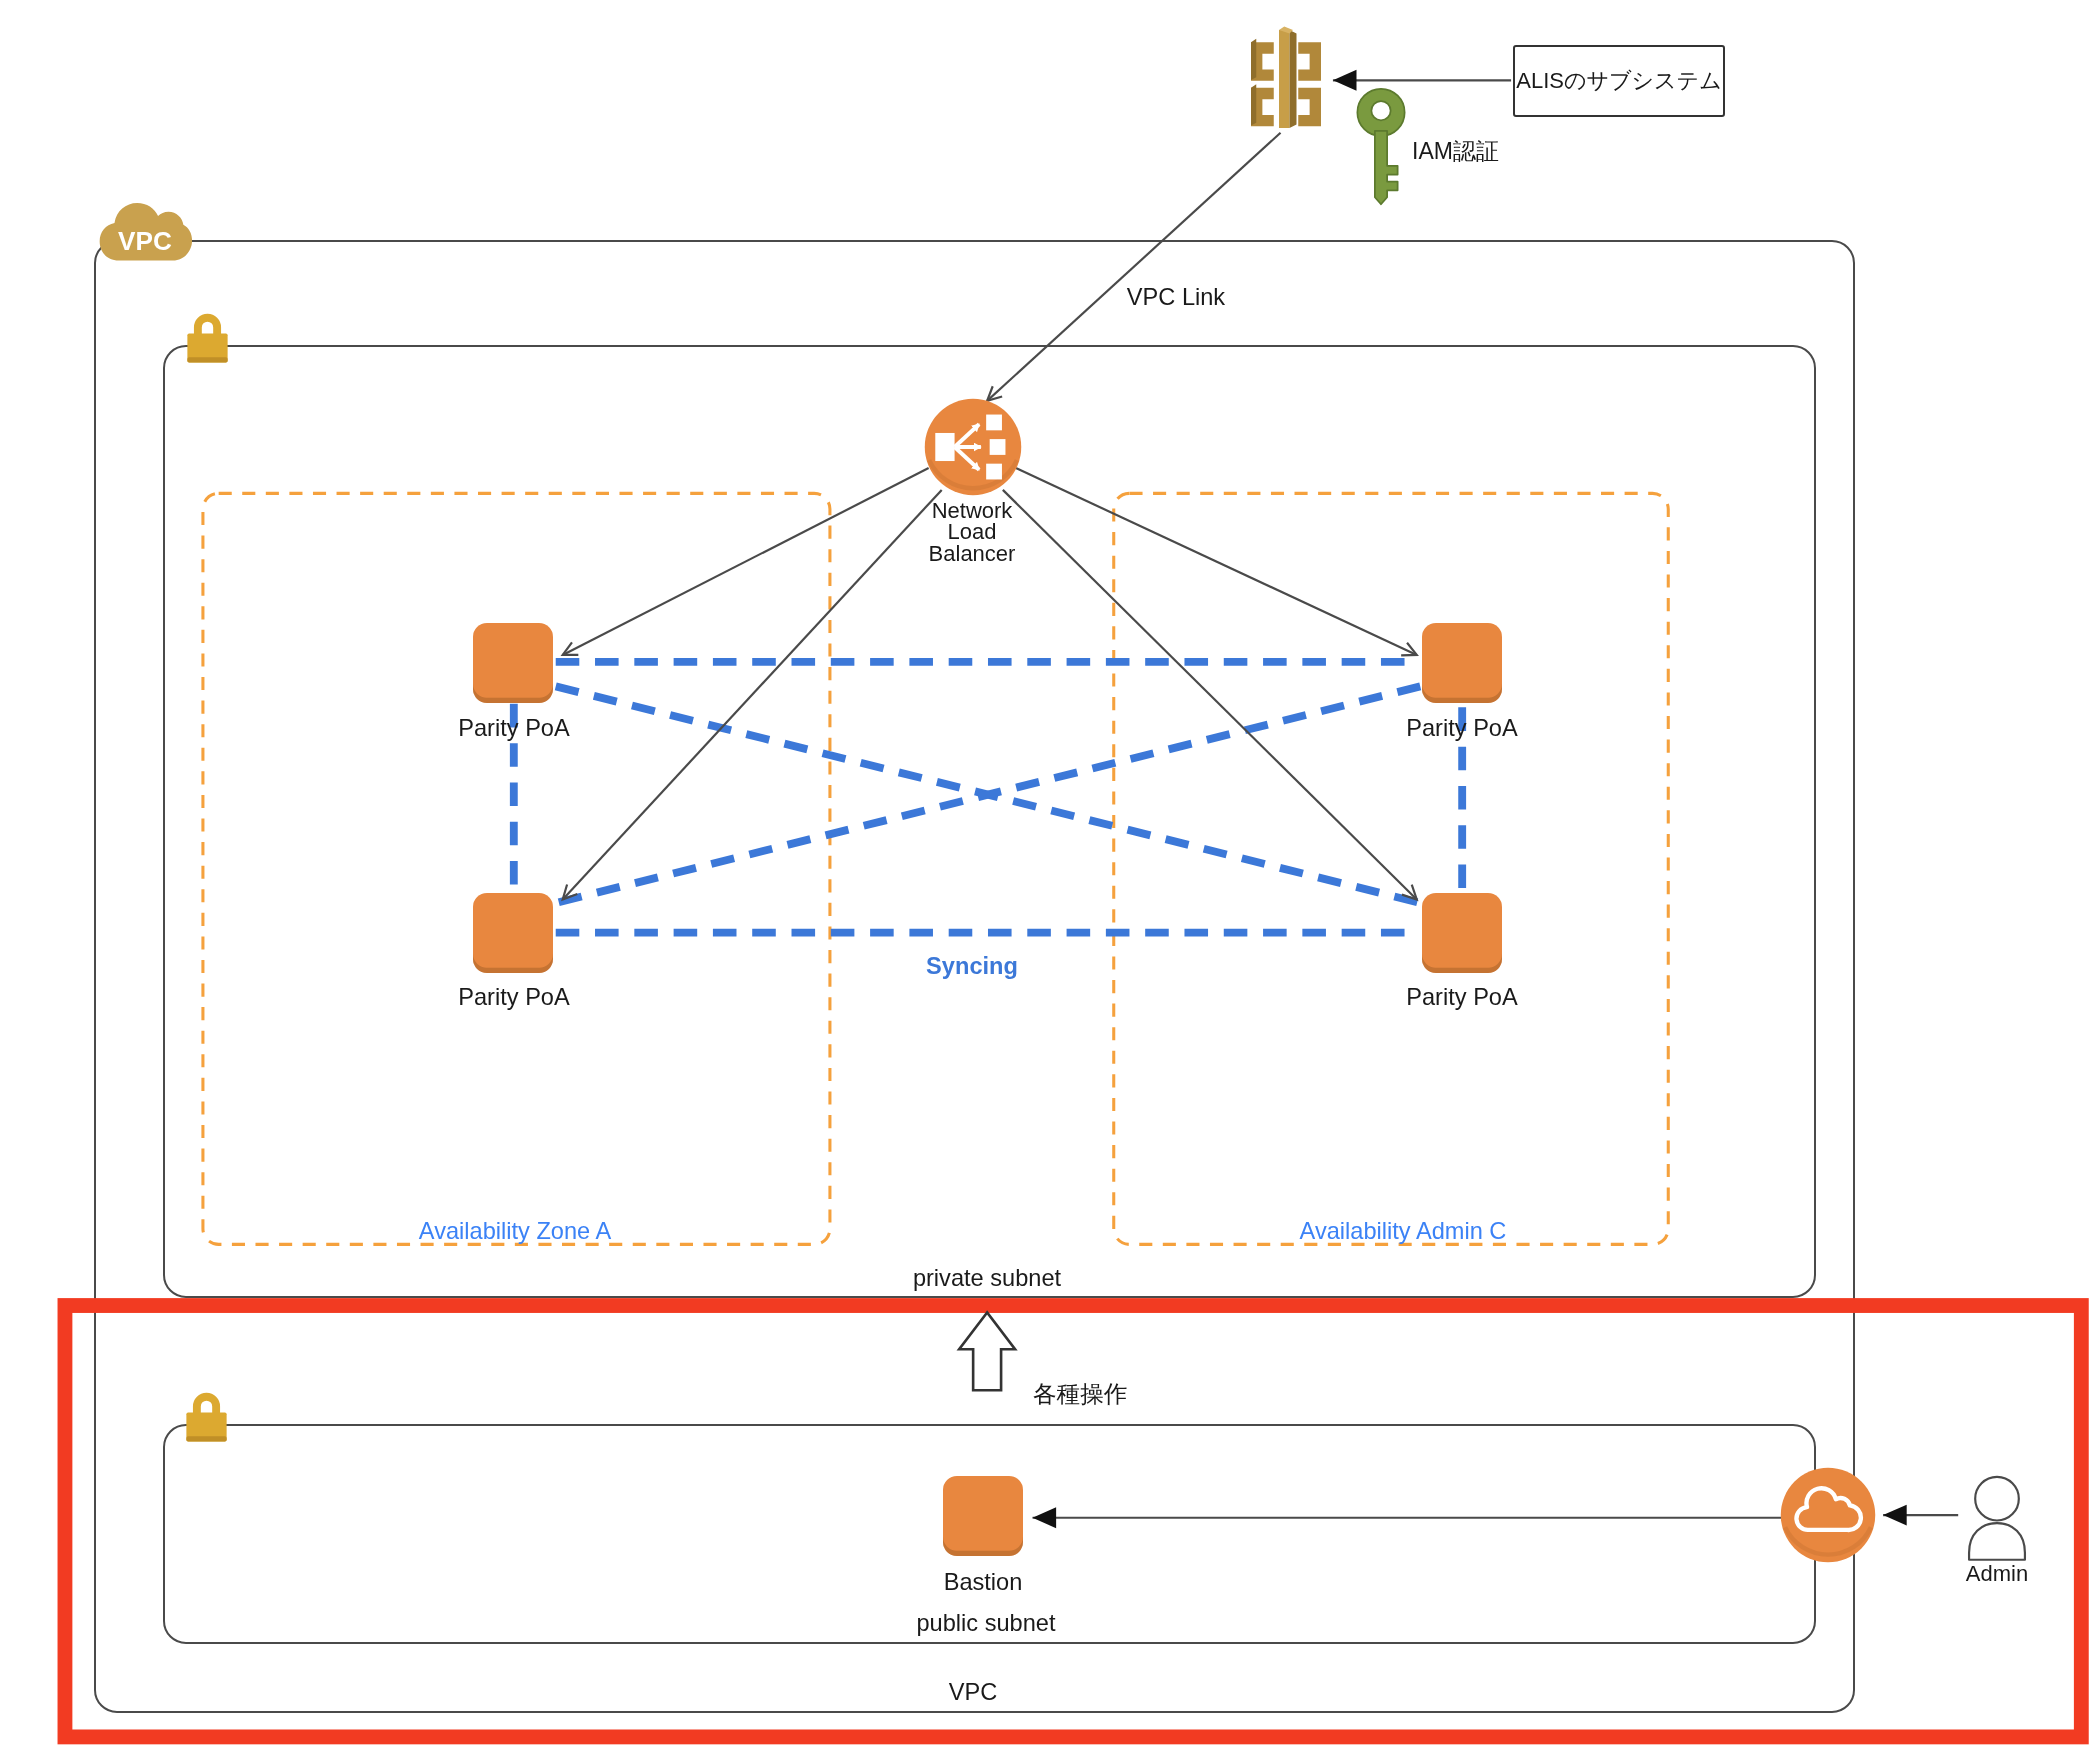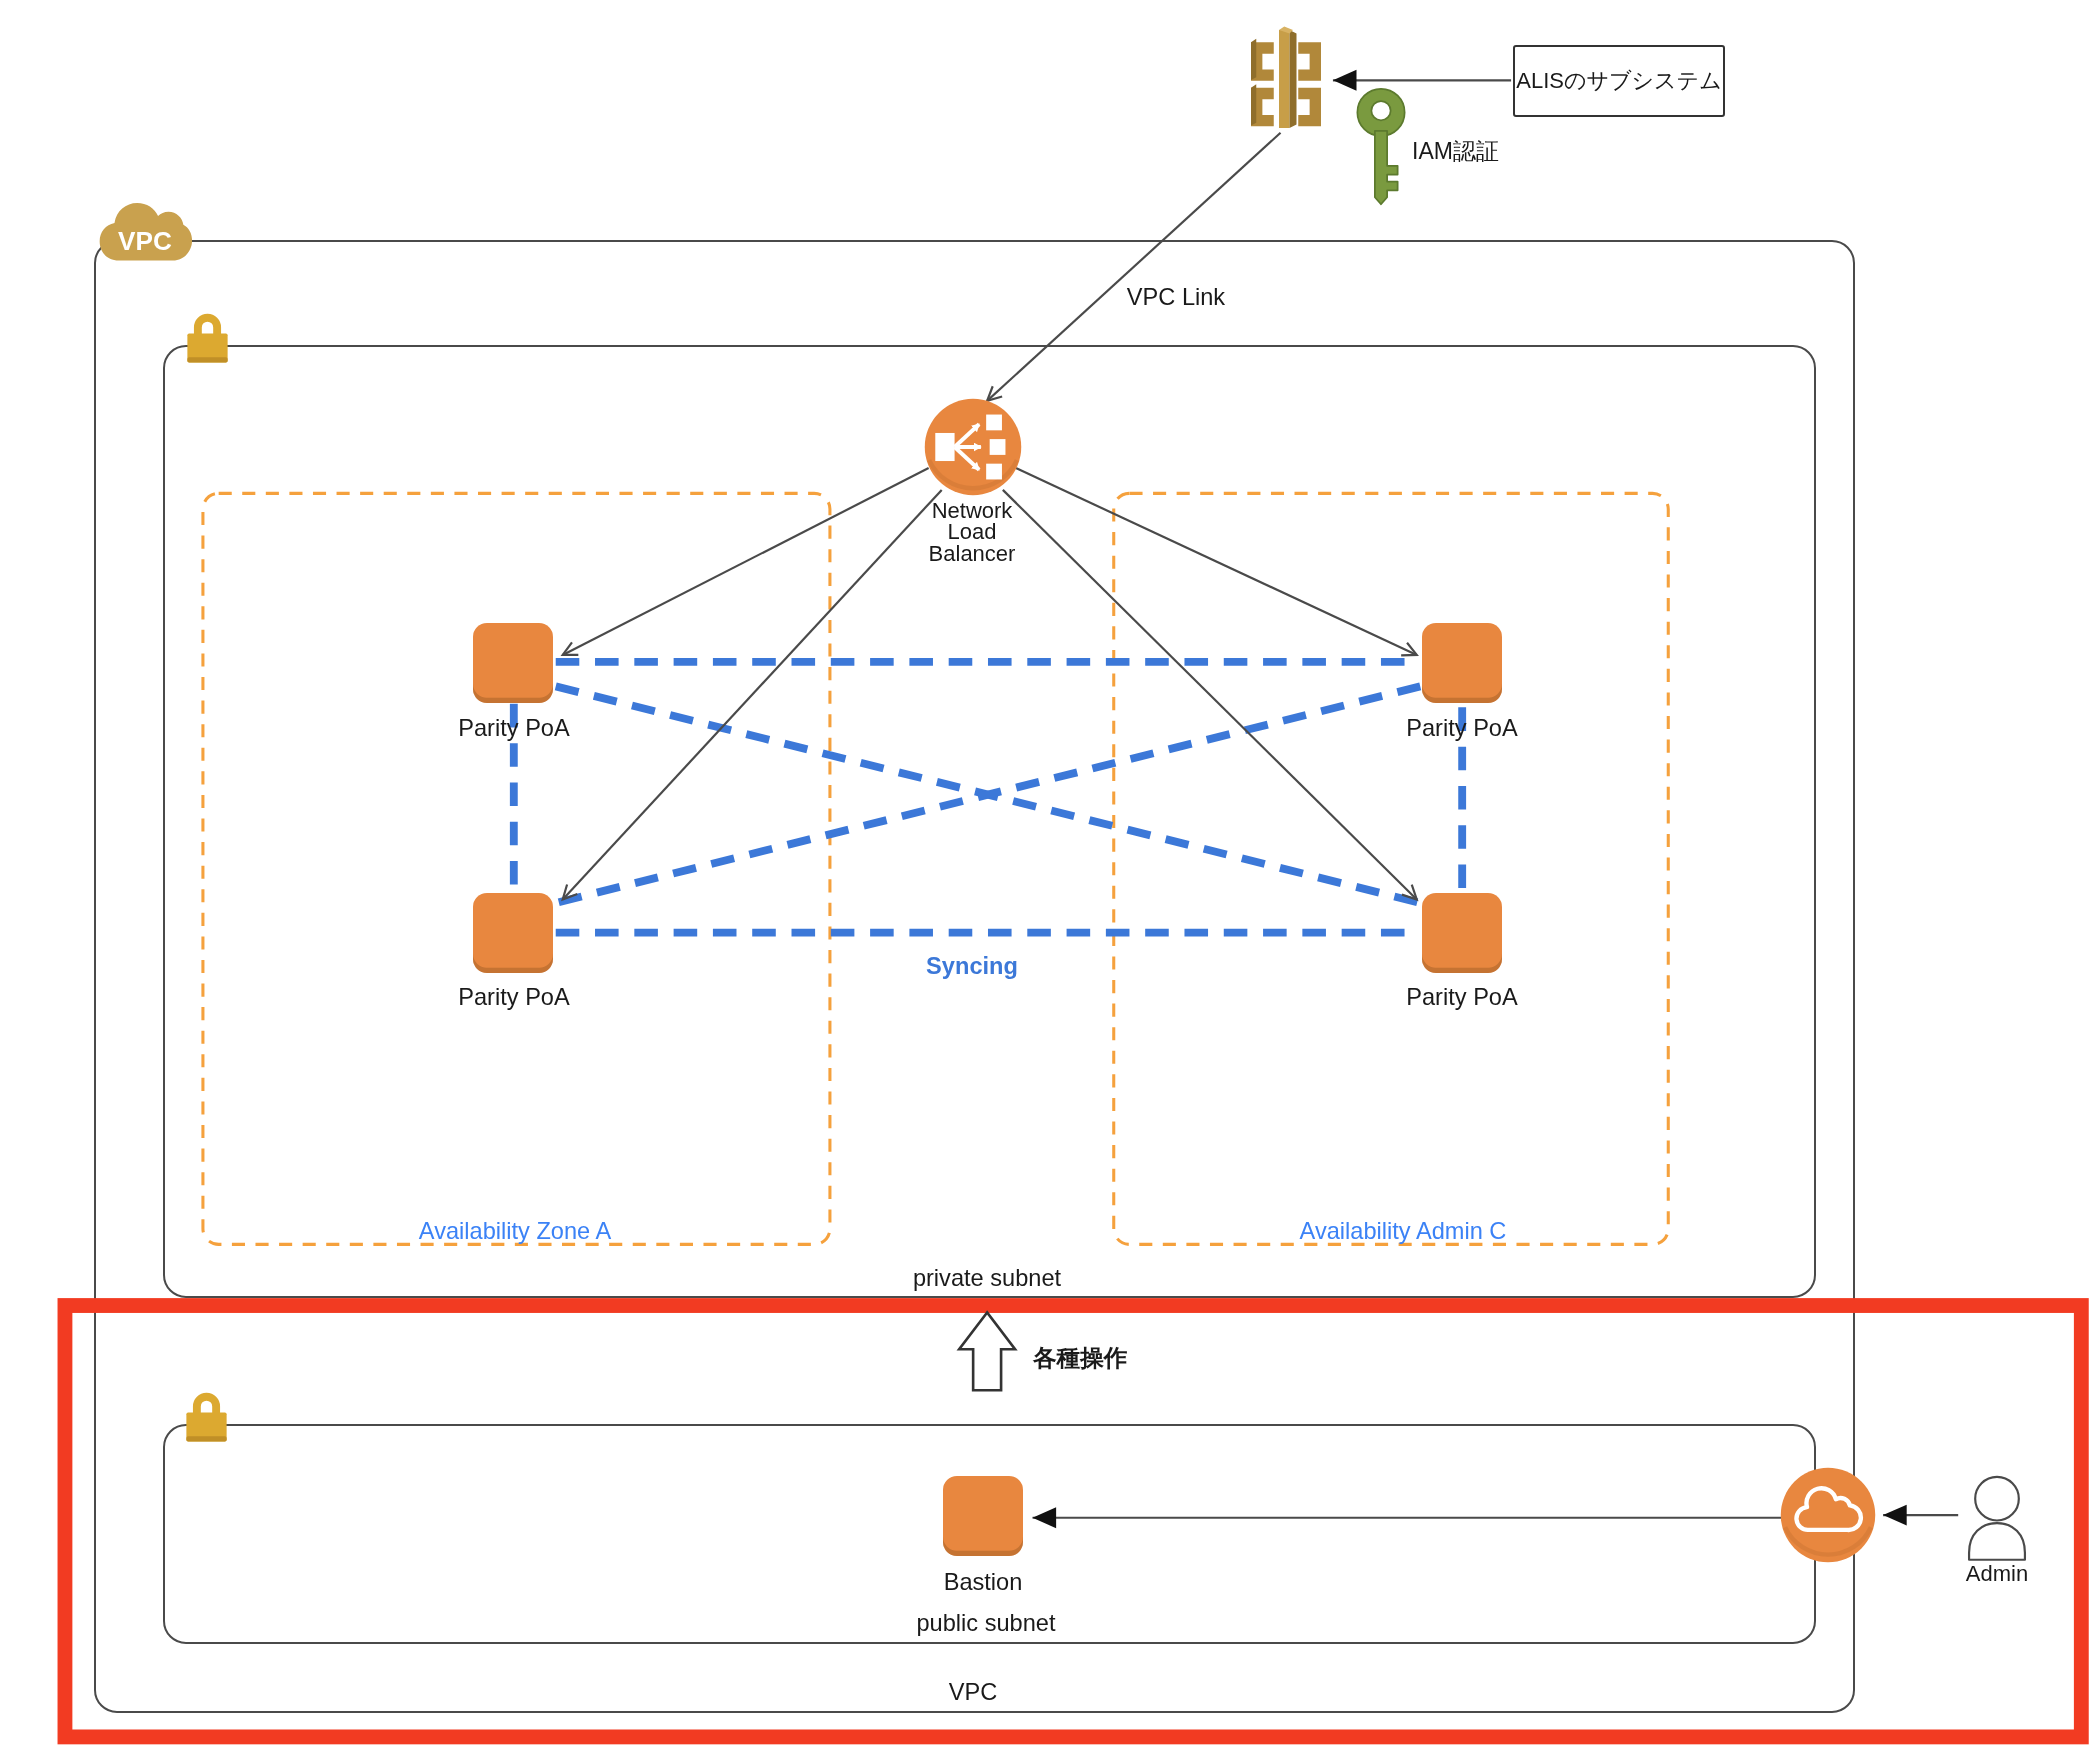--- a/index.html
+++ b/index.html
@@ -150,21 +150,21 @@
   <div class="lbl ctr" style="left:514px;top:984px;">Parity PoA</div>
   <div class="lbl ctr" style="left:1462px;top:715px;">Parity PoA</div>
   <div class="lbl ctr" style="left:1462px;top:984px;">Parity PoA</div>
 
   <div class="lbl ctr sync-lbl" style="left:972px;top:953px;text-align:center;">Syncing</div>
 
   <div class="lbl ctr zone-lbl" style="left:515px;top:1218px;">Availability Zone A</div>
   <div class="lbl ctr zone-lbl" style="left:1403px;top:1218px;">Availability Admin C</div>
 
   <div class="lbl ctr" style="left:987px;top:1265px;">private subnet</div>
-  <div class="lbl" style="left:1033px;top:1342px;font-weight:bold;">各種操作</div>
+  <div class="lbl" style="left:1033px;top:1378px;">各種操作</div>
 
   <div class="lbl ctr" style="left:983px;top:1569px;">Bastion</div>
   <div class="lbl ctr" style="left:986px;top:1610px;">public subnet</div>
   <div class="lbl ctr" style="left:973px;top:1679px;">VPC</div>
 
   <div class="lbl ctr" style="left:1997px;top:1561px;font-size:22px;text-align:center;">Admin</div>
 
 </div>
 
 

